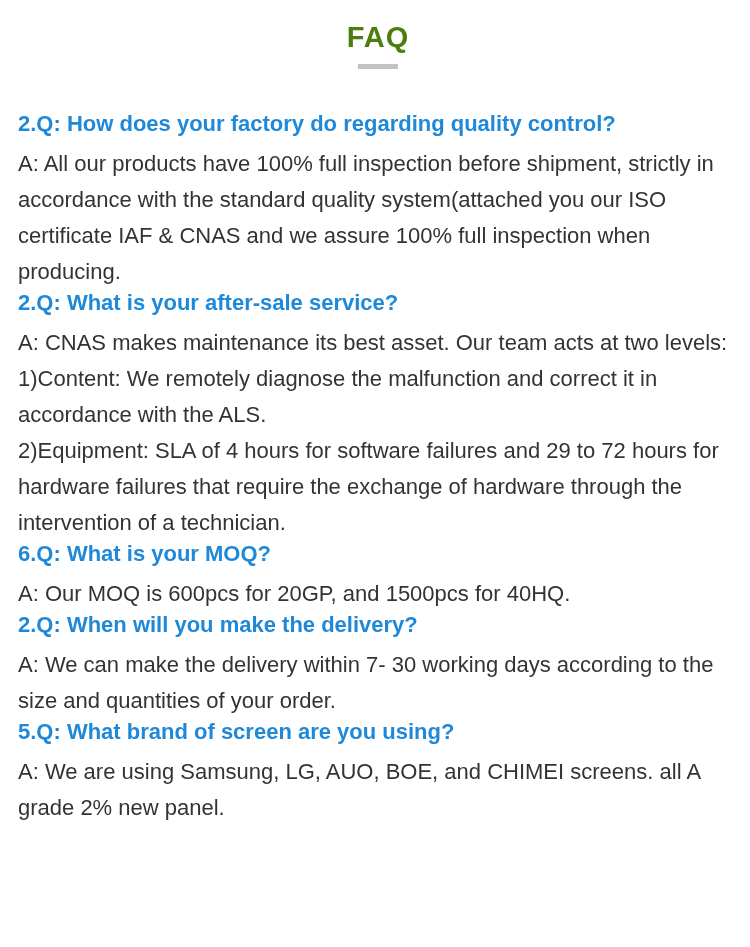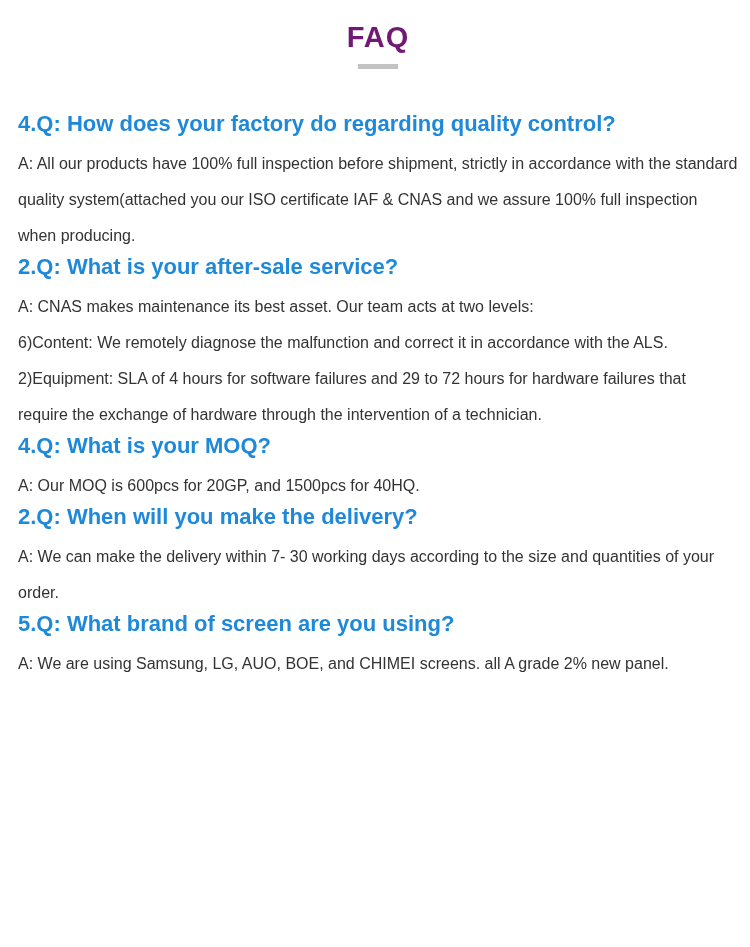--- a/index.html
+++ b/index.html
@@ -22,21 +22,21 @@
     width: 750px;
     padding: 20px 12px 30px 18px;
   }
   .title-wrap {
     text-align: center;
     margin-bottom: 0;
   }
   .page-title {
     font-size: 29px;
     font-weight: bold;
-    color: #701a75;
+    color: #4d7c0f;
     letter-spacing: 1px;
     line-height: 1.2;
     margin: 0;
   }
   .title-underline {
     width: 40px;
     height: 5px;
     background: var(--divider-color);
     margin: 9px auto 0 auto;
   }
@@ -49,57 +49,57 @@
     margin-top: 42px;
   }
   .faq-question {
     font-size: 22px;
     font-weight: bold;
     color: var(--q-color);
     line-height: 26px;
     margin: 0 0 9px 0;
   }
   .faq-answer p {
-    font-size: 16px;
+    font-size: 22px;
     color: var(--a-color);
     line-height: 36px;
     margin: 0;
     font-weight: normal;
   }
 </style>
 </head>
 <body>
 
 <div class="page">
 
   <div class="title-wrap">
     <h1 class="page-title">FAQ</h1>
     <div class="title-underline"></div>
   </div>
 
   <div class="faq-list">
 
     <div class="faq-item">
-      <h2 class="faq-question">4.Q: How does your factory do regarding quality control?</h2>
+      <h2 class="faq-question">2.Q: How does your factory do regarding quality control?</h2>
       <div class="faq-answer">
         <p>A: All our products have 100% full inspection before shipment, strictly in accordance with the standard quality system(attached you our ISO certificate IAF &amp; CNAS and we assure 100% full inspection when producing.</p>
       </div>
     </div>
 
     <div class="faq-item">
       <h2 class="faq-question">2.Q: What is your after-sale service?</h2>
       <div class="faq-answer">
         <p>A: CNAS makes maintenance its best asset. Our team acts at two levels:</p>
-        <p>6)Content: We remotely diagnose the malfunction and correct it in accordance with the ALS.</p>
+        <p>1)Content: We remotely diagnose the malfunction and correct it in accordance with the ALS.</p>
         <p>2)Equipment: SLA of 4 hours for software failures and 29 to 72 hours for hardware failures that require the exchange of hardware through the intervention of a technician.</p>
       </div>
     </div>
 
     <div class="faq-item">
-      <h2 class="faq-question">4.Q: What is your MOQ?</h2>
+      <h2 class="faq-question">6.Q: What is your MOQ?</h2>
       <div class="faq-answer">
         <p>A: Our MOQ is 600pcs for 20GP, and 1500pcs for 40HQ.</p>
       </div>
     </div>
 
     <div class="faq-item">
       <h2 class="faq-question">2.Q: When will you make the delivery?</h2>
       <div class="faq-answer">
         <p>A: We can make the delivery within 7- 30 working days according to the size and quantities of your order.</p>
       </div>

